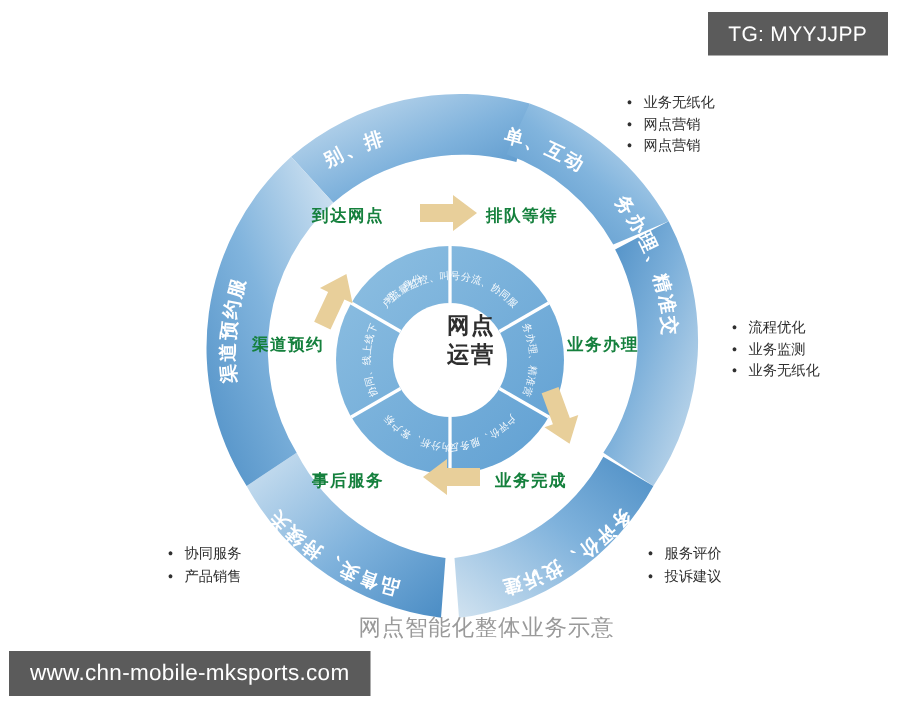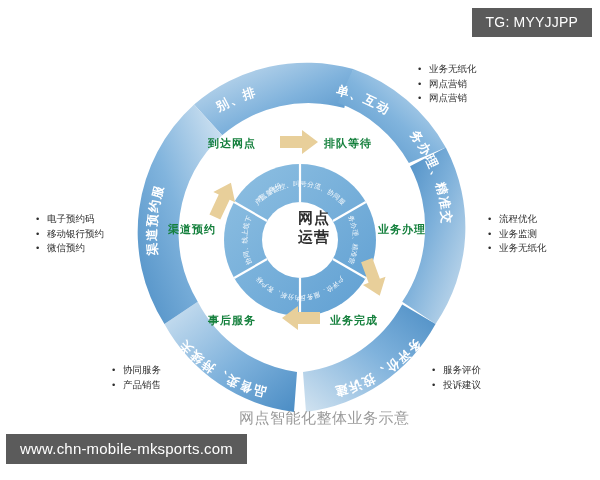--- a/index.html
+++ b/index.html
@@ -273,24 +273,19 @@
   <div class="bullets" style="left:432px; top:363px;">
     <div>服务评价</div>
     <div>投诉建议</div>
   </div>
 
   <div class="bullets" style="left:112px; top:363px;">
     <div>协同服务</div>
     <div>产品销售</div>
   </div>
 
-  <div class="bullets" style="left:36px; top:212px;">
-    <div>电子预约码</div>
-    <div>移动银行预约</div>
-    <div>微信预约</div>
-  </div>
 
   <div class="caption" style="left:239px; top:409px;">网点智能化整体业务示意</div>
 
   <div class="wm" id="wm-top">TG: MYYJJPP</div>
   <div class="wm" id="wm-bottom">www.chn-mobile-mksports.com</div>
 
 </div>
 
 </body></html>

